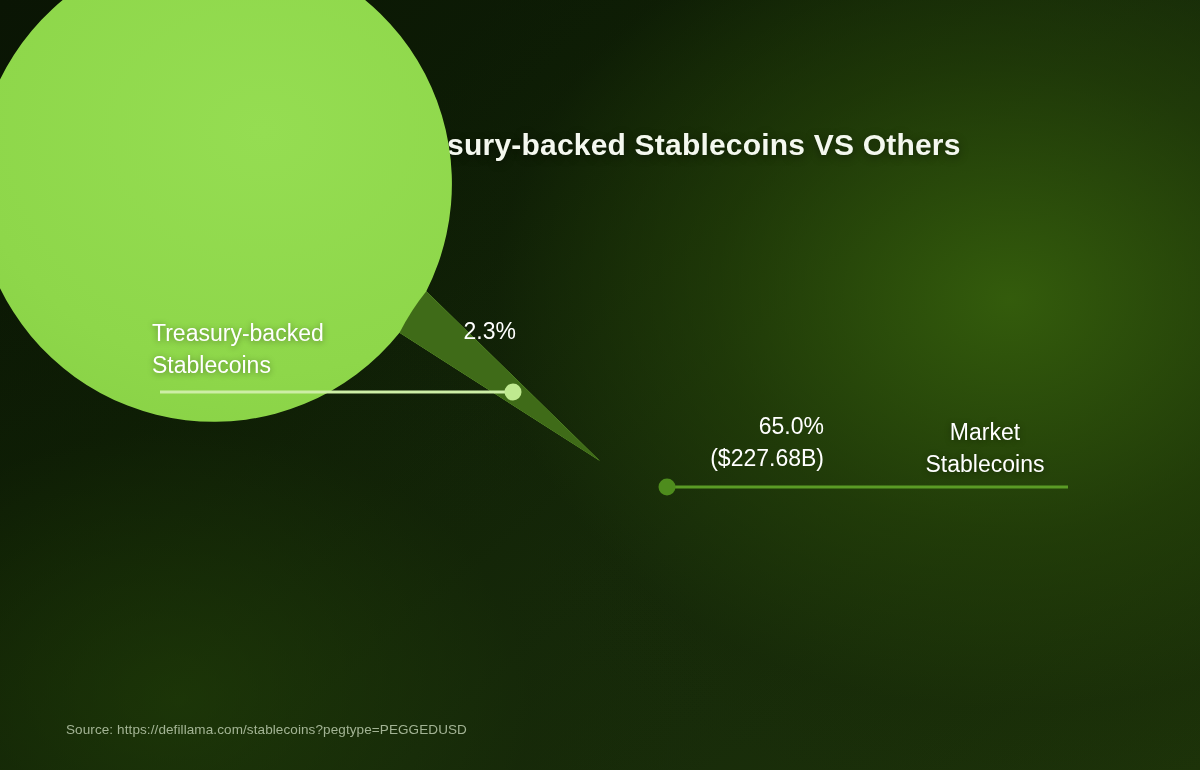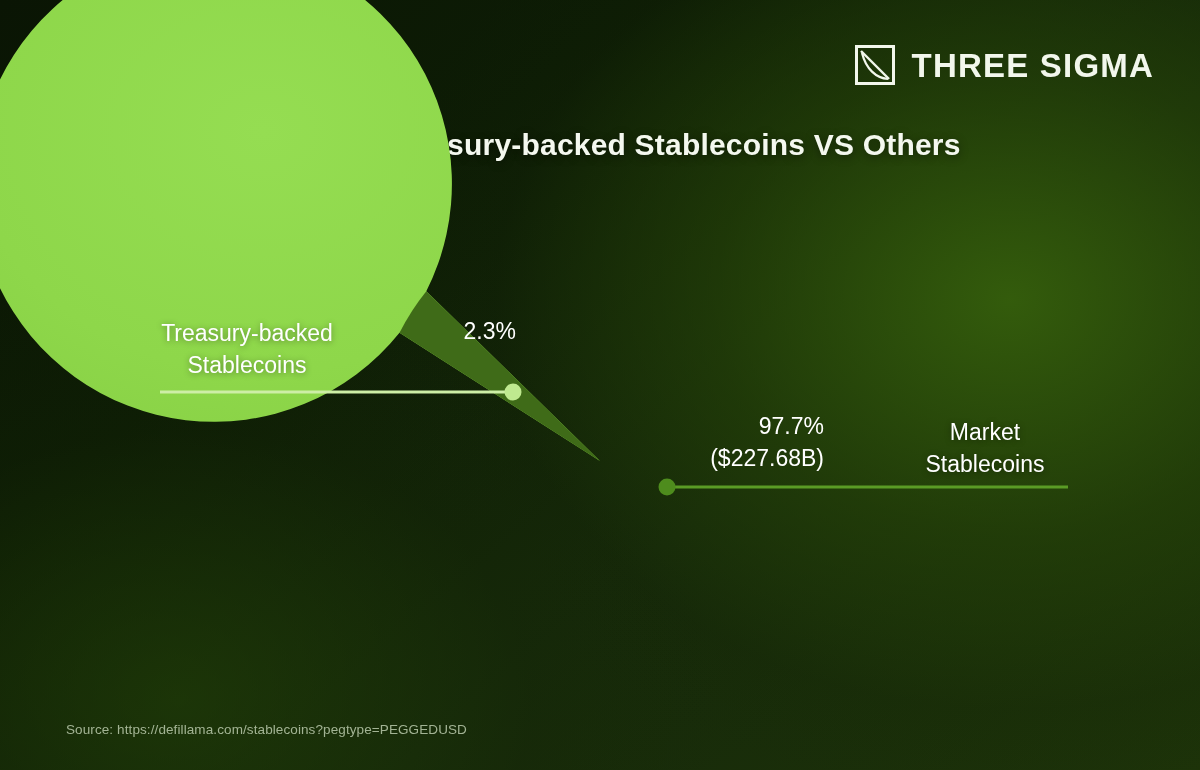--- a/index.html
+++ b/index.html
@@ -77,21 +77,20 @@
     color: #ffffff;
     font-size: 23px;
     line-height: 1.38;
     white-space: nowrap;
     text-shadow: 0 1px 6px rgba(0,0,0,0.4);
   }
   #label-left {
     left: 152px;
     top: 318px;
     width: 190px;
-    text-align: center;
   }
   #label-right {
     left: 918px;
     top: 417px;
     width: 134px;
     text-align: center;
   }
 
   .value-label {
     position: absolute;
@@ -124,31 +123,20 @@
     letter-spacing: 0.1px;
     white-space: nowrap;
     opacity: 0.86;
   }
 </style>
 </head>
 <body>
 
 <div id="canvas">
 
-  <div id="brand">
-    <span class="mark">
-      <svg viewBox="0 0 42 42" width="42" height="42" aria-hidden="true">
-        <rect x="2.5" y="2.5" width="37" height="37" fill="none" stroke="#f2f7ec" stroke-width="3"></rect>
-        <path d="M7 7 L35 35" stroke="#f2f7ec" stroke-width="2.4" fill="none"></path>
-        <path d="M35 35 C 24 35, 12 26, 7 7 L7 35 Z" fill="#f2f7ec" opacity="0.0"></path>
-        <path d="M34 35 C 22 34, 12 25, 8 9" stroke="#f2f7ec" stroke-width="2.2" fill="none"></path>
-      </svg>
-    </span>
-    <span class="wordmark">THREE SIGMA</span>
-  </div>
 
   <div id="title">Market Share of Treasury-backed Stablecoins VS Others</div>
 
   <svg id="pie-svg" viewBox="0 0 1200 770">
     <defs>
       <radialGradient id="majorGrad" cx="46%" cy="36%" r="78%">
         <stop offset="0%" stop-color="#95dd52"></stop>
         <stop offset="60%" stop-color="#8ed74a"></stop>
         <stop offset="100%" stop-color="#85ce43"></stop>
       </radialGradient>
@@ -179,19 +167,19 @@
   <div class="cat-label" id="label-right">
     <span>Market</span><br>
     <span>Stablecoins</span>
   </div>
 
   <div class="value-label" id="value-left">
     <span class="pct">2.3%</span>
   </div>
 
   <div class="value-label" id="value-right">
-    <span class="pct">97.7%</span>
+    <span class="pct">65.0%</span>
     <span class="amt">($227.68B)</span>
   </div>
 
   <div id="source">Source: https://defillama.com/stablecoins?pegtype=PEGGEDUSD</div>
 
 </div>
 
 </body></html>

